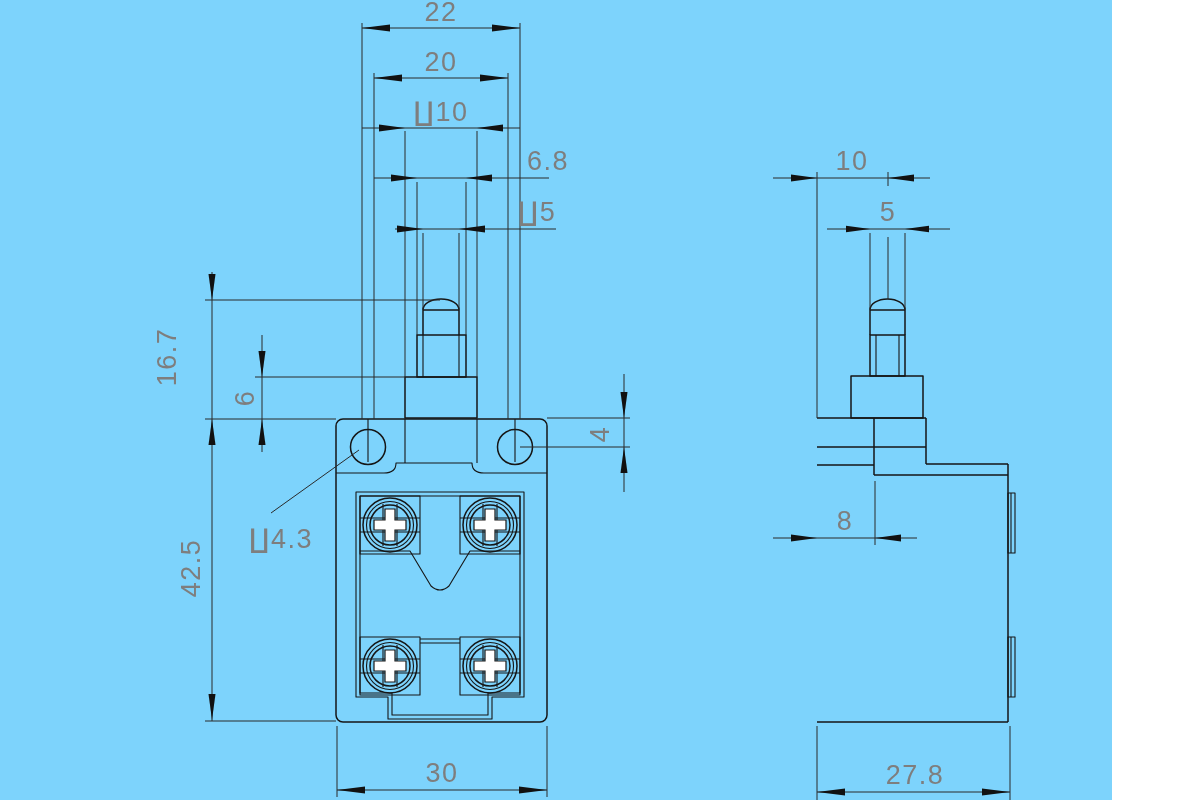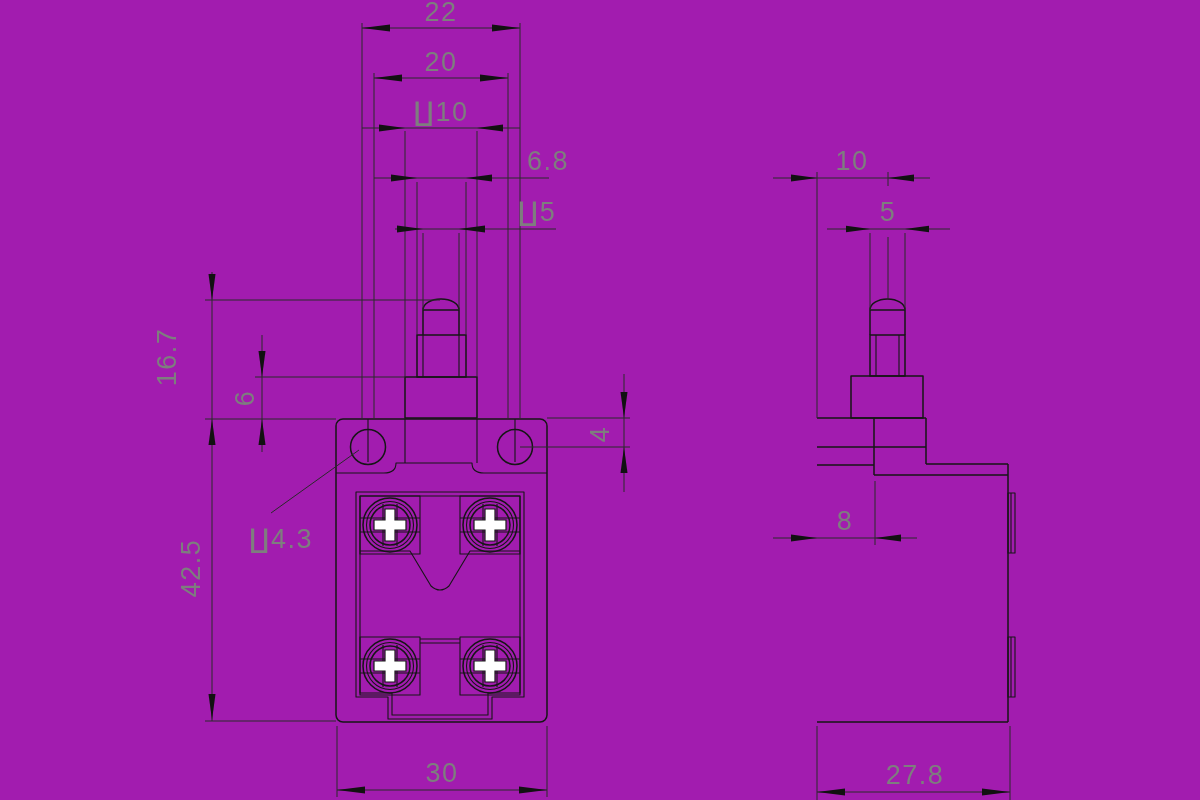--- a/index.html
+++ b/index.html
@@ -1,16 +1,16 @@
 <!DOCTYPE html>
 <html><head>
 <meta charset="utf-8">
 <style>
   html,body{margin:0;padding:0;background:#ffffff;}
-  .page{position:relative;width:1200px;height:800px;background:#a21caf;overflow:hidden;}
+  .page{position:relative;width:1112px;height:800px;background:#7dd3fc;overflow:hidden;}
   svg{display:block;}
   text{
     font-family:"Liberation Sans","DejaVu Sans",sans-serif;
     fill:#7e7e7e;
     letter-spacing:1.5px;
   }
   .dimtext{font-size:27px;}
   .obj{stroke:#161616;stroke-width:1.5;fill:none;stroke-linejoin:round;}
   .obj-thin{stroke:#161616;stroke-width:1.1;fill:none;stroke-linejoin:round;}
   .dim{stroke:#2a2a2a;stroke-width:1;fill:none;}

